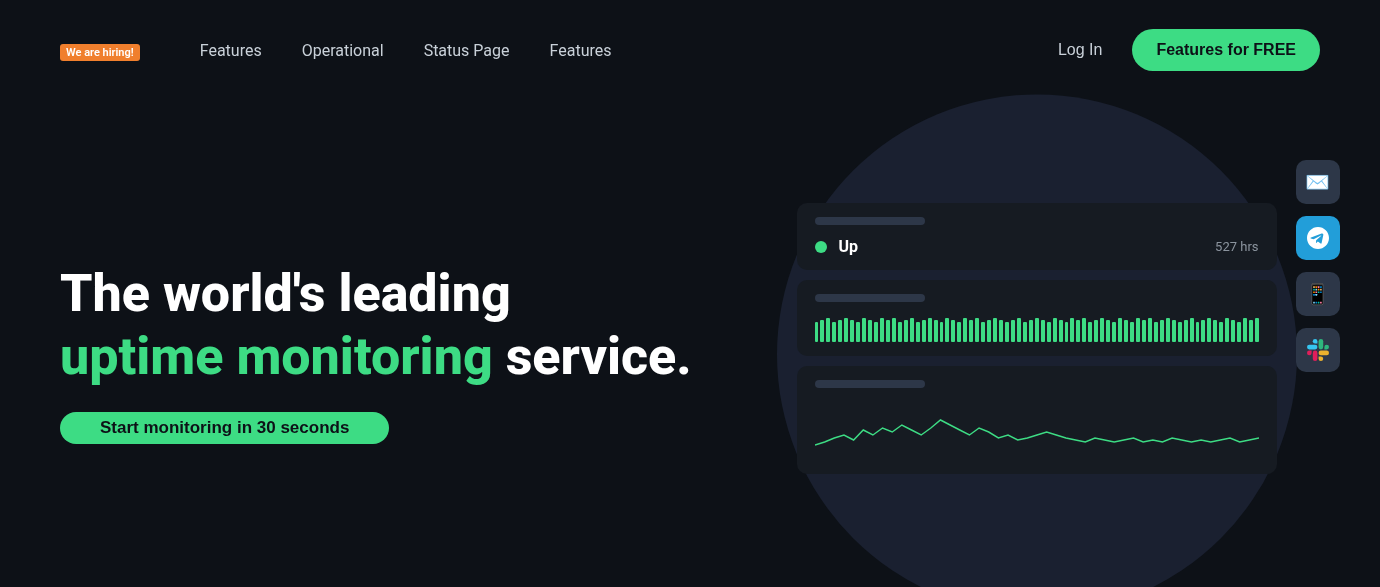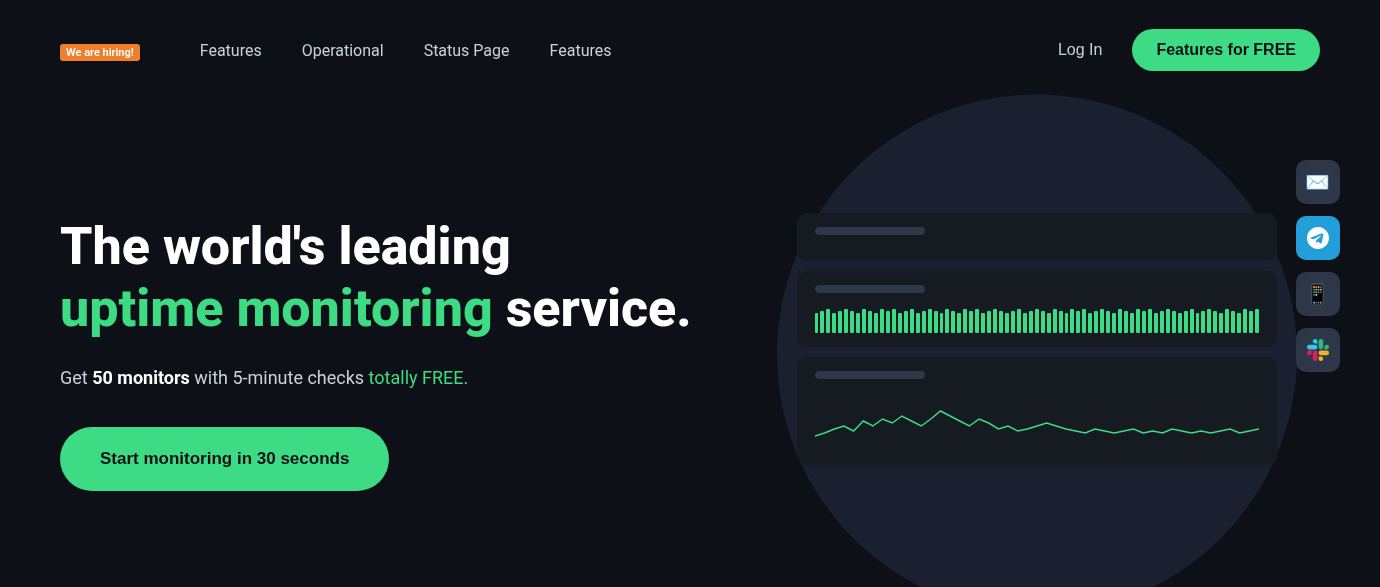--- a/index.html
+++ b/index.html
@@ -113,21 +113,21 @@
       margin-bottom: 36px;
       line-height: 1.5;
     }
     .hero-subtext strong { color: #ffffff; font-weight: 700; }
     .hero-subtext .green { color: #3ddc84; }
     .cta-btn {
       background: #3ddc84;
       color: #0d1117;
       font-weight: 700;
       font-size: 17px;
-      padding: 22px 40px;
+      padding: 6px 40px;
       border-radius: 35px;
       border: none;
       cursor: pointer;
       display: inline-block;
     }
 
     
     .hero-right {
       flex: 0 0 45%;
       position: relative;
@@ -266,23 +266,20 @@
   </div>
 </nav>
 
 <section class="hero">
 
   <div class="hero-left">
     <h1 class="hero-headline">
       <span>The world's leading</span><br>
       <span class="green">uptime monitoring</span><span> service.</span>
     </h1>
-    <p class="hero-subtext">
-      <span>Get </span><strong>50 monitors</strong><span> with 5-minute checks </span><span class="green">totally FREE.</span>
-    </p>
     <button class="cta-btn">Start monitoring in 30 seconds</button>
   </div>
 
   <div class="hero-right">
     <div class="bg-arc"></div>
 
     <div class="float-icons">
       <div class="float-icon email">
         ✉️
       </div>
@@ -305,20 +302,25 @@
           <path d="M15.165 18.956a2.528 2.528 0 0 1 2.523 2.522A2.528 2.528 0 0 1 15.165 24a2.527 2.527 0 0 1-2.52-2.522v-2.522h2.52z" fill="#ECB22E"></path>
           <path d="M15.165 17.688a2.527 2.527 0 0 1-2.52-2.523 2.526 2.526 0 0 1 2.52-2.52h6.313A2.527 2.527 0 0 1 24 15.165a2.528 2.528 0 0 1-2.522 2.523h-6.313z" fill="#ECB22E"></path>
         </svg>
       </div>
     </div>
 
     <div class="monitor-cards">
 
       <div class="card">
         <div class="card-title-bar"></div>
+        <div class="card-status-row">
+          <div class="status-dot-green"></div>
+          <span class="status-up">Up</span>
+          <span class="status-hrs">527 hrs</span>
+        </div>
       </div>
 
       <div class="card">
         <div class="card-title-bar"></div>
         <div class="green-bars" id="green-bars-container">
         <div class="green-bar" style="height: 20px;"></div>
             <div class="green-bar" style="height: 22px;"></div>
             <div class="green-bar" style="height: 24px;"></div>
             <div class="green-bar" style="height: 20px;"></div>
             <div class="green-bar" style="height: 22px;"></div>

